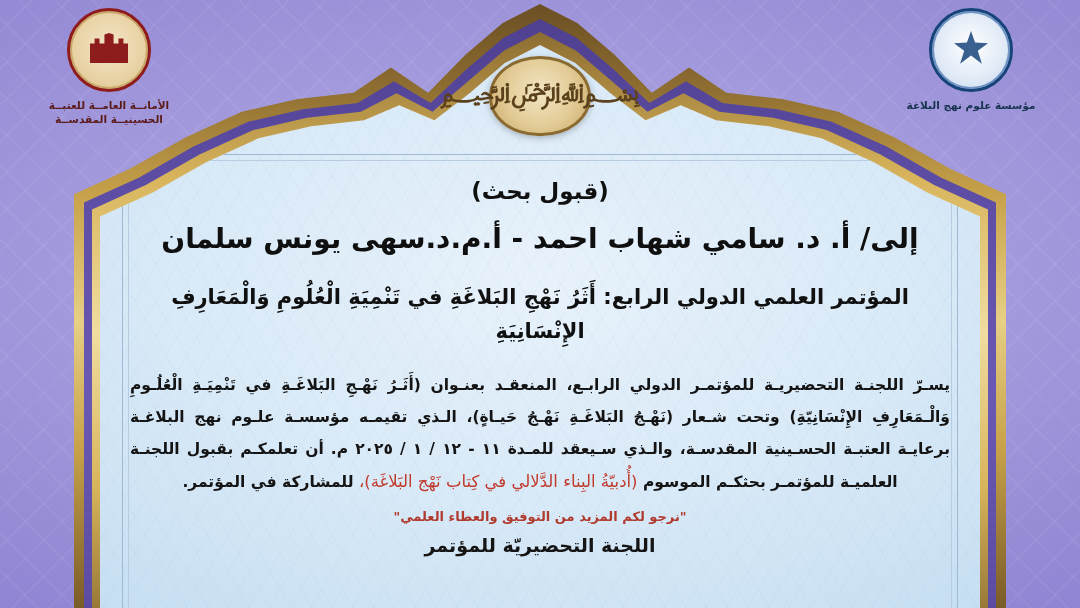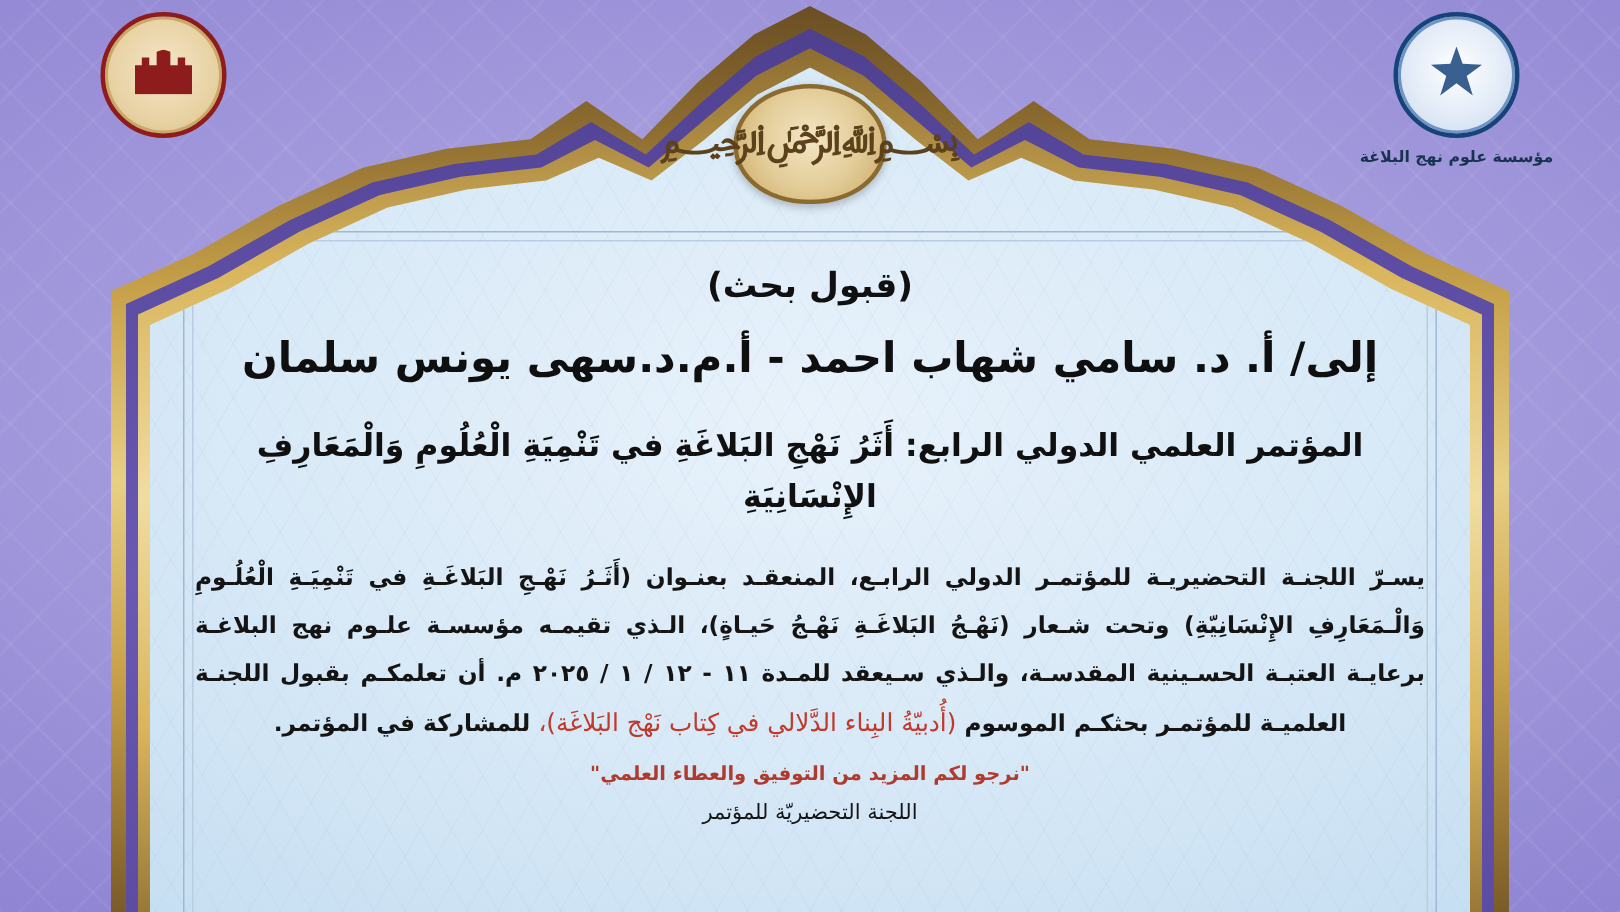--- a/index.html
+++ b/index.html
@@ -258,22 +258,22 @@
     font-weight: normal;
     font-size: 16.5px;
   }
   .wish {
     font-size: 13px;
     font-weight: bold;
     color: #b03a2e;
     margin-top: 10px;
   }
   .signature {
-    font-size: 14px;
-    font-weight: normal;
+    font-size: 19px;
+    font-weight: bold;
     color: #151515;
     margin-top: 10px;
   }
 </style>
 </head>
 <body>
 
 <div class="certificate">
   <div class="bg-pattern"></div>
 
@@ -284,20 +284,21 @@
     <div class="panel-texture"></div>
     <div class="panel-border"></div>
   </div>
 
   <div class="medallion">
     <span>﷽</span>
   </div>
 
   <div class="logo logo-left">
     <div class="logo-mark"></div>
+    <div class="logo-caption">الأمانــة العامــة للعتبــة الحسينيــة المقدســة</div>
   </div>
 
   <div class="logo logo-right">
     <div class="logo-mark"></div>
     <div class="logo-caption">مؤسسة علوم نهج البلاغة</div>
   </div>
 
   <div class="content">
     <div class="doc-kind">(قبول بحث)</div>
     <div class="addressees">إلى/ أ. د. سامي شهاب احمد - أ.م.د.سهى يونس سلمان</div>

